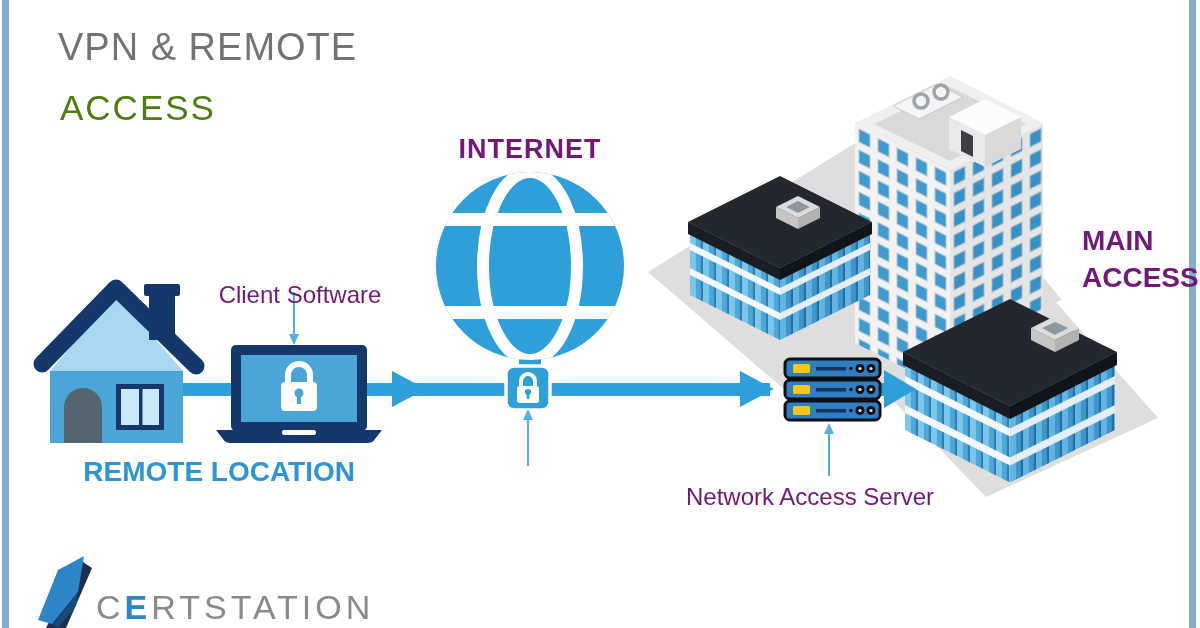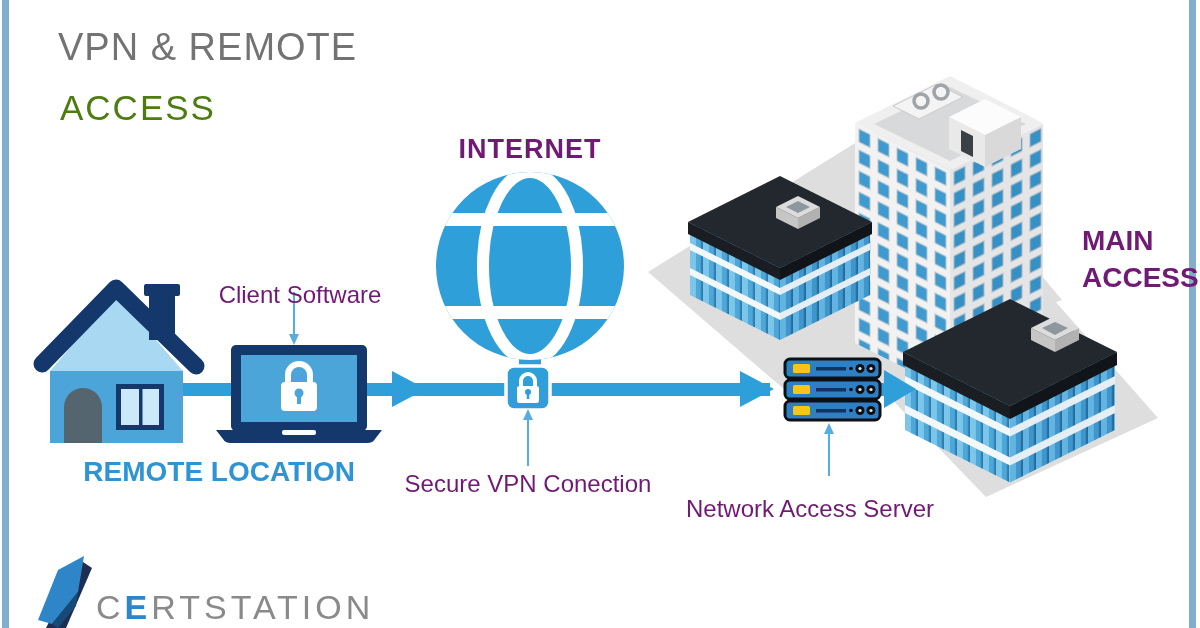--- a/index.html
+++ b/index.html
@@ -16,21 +16,21 @@
   }
   .title-line2{
     position:absolute;left:60px;top:88px;font-size:35px;font-weight:normal;
     color:#4d7c0f;letter-spacing:2px;white-space:nowrap;
   }
   .lbl{position:absolute;color:#701a75;white-space:nowrap;}
   .lbl-internet{left:430px;top:134px;width:200px;text-align:center;font-size:27px;font-weight:bold;letter-spacing:1px;}
   .lbl-client{left:200px;top:250px;width:200px;text-align:center;font-size:24px;margin-top:31px;}
   .lbl-remote{left:55px;top:456px;width:300px;text-align:right;font-size:28px;font-weight:bold;color:#2E94D3;}
   .lbl-secure{left:403px;top:470px;width:250px;text-align:center;font-size:24px;}
-  .lbl-nas{left:680px;top:483px;width:260px;text-align:center;font-size:24px;margin-top:12px;}
+  .lbl-nas{left:680px;top:483px;width:260px;text-align:center;font-size:24px;}
   .lbl-main{left:1082px;top:222px;font-size:28px;font-weight:bold;line-height:37px;}
   svg.diagram{position:absolute;left:0;top:0;}
   .logo-text{
     position:absolute;left:96px;top:588px;font-size:34px;letter-spacing:4px;
     color:#8A8A8A;white-space:nowrap;
   }
   .logo-text .logo-e{color:#2E86C8;font-weight:bold;}
 </style>
 </head>
 <body>
@@ -218,21 +218,20 @@
     <g>
       <path d="M46,628 L80,560 L92,568 L66,628 Z" fill="#1D2E52"></path>
       <path d="M38,620 L58,570 L84,556 L78,592 L52,624 Z" fill="#2E86C8"></path>
       <path d="M52,624 L78,592 L76,606 L58,628 Z" fill="#174A77"></path>
     </g>
   </svg>
 
   <div class="lbl lbl-internet">INTERNET</div>
   <div class="lbl lbl-client">Client Software</div>
   <div class="lbl lbl-remote">REMOTE LOCATION</div>
-  <div class="lbl lbl-secure">Secure VPN Conection</div>
   <div class="lbl lbl-nas">Network Access Server</div>
   <div class="lbl lbl-main">
     <div>MAIN</div>
     <div>ACCESS</div>
   </div>
 
   <div class="logo-text"><span>C</span><span class="logo-e">E</span><span>RTSTATION</span></div>
 
 </div>
 

